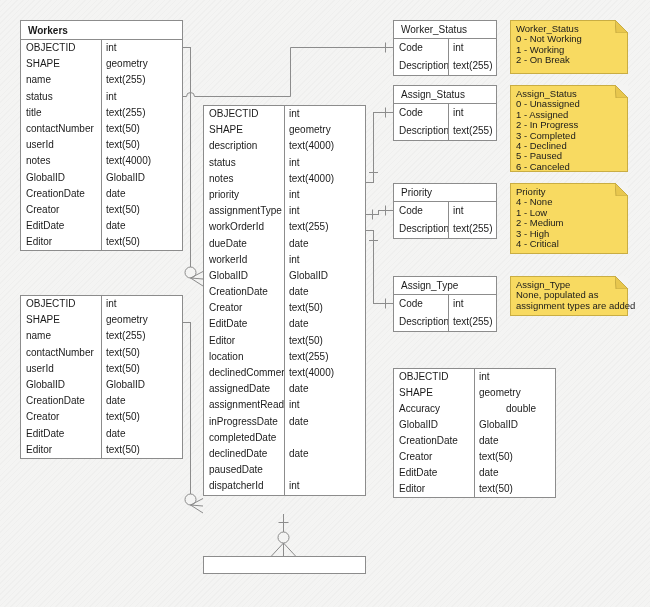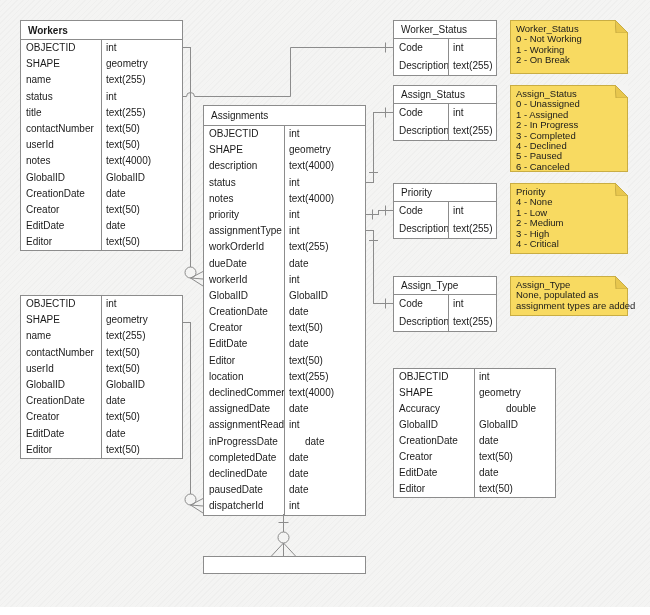--- a/index.html
+++ b/index.html
@@ -129,23 +129,20 @@
             <div class="fcell" style="width: 80px;">EditDate</div>
             <div class="fcell" style="flex: 1 1 0%;">date</div>
           </div>
           <div class="frow" style="height: 16.2px; line-height: 16.2px;">
             <div class="fcell" style="width: 80px;">Editor</div>
             <div class="fcell" style="flex: 1 1 0%;">text(50)</div>
           </div>
         </div>
       </div>
       <div class="tbl" style="left: 203px; top: 105px; width: 163px;">
-        <div class="tbl-header" style="height: 20px;">
-          <span>Assignments</span>
-        </div>
         <div class="tbl-body">
           <div class="col-div" style="left: 80px;"></div>
           <div class="frow" style="height: 16.2px; line-height: 16.2px;">
             <div class="fcell" style="width: 80px;">OBJECTID</div>
             <div class="fcell" style="flex: 1 1 0%;">int</div>
           </div>
           <div class="frow" style="height: 16.2px; line-height: 16.2px;">
             <div class="fcell" style="width: 80px;">SHAPE</div>
             <div class="fcell" style="flex: 1 1 0%;">geometry</div>
           </div>
@@ -210,33 +207,33 @@
             <div class="fcell" style="flex: 1 1 0%;">text(4000)</div>
           </div>
           <div class="frow" style="height: 16.2px; line-height: 16.2px;">
             <div class="fcell" style="width: 80px;">assignedDate</div>
             <div class="fcell" style="flex: 1 1 0%;">date</div>
           </div>
           <div class="frow" style="height: 16.2px; line-height: 16.2px;">
             <div class="fcell" style="width: 80px;">assignmentRead</div>
             <div class="fcell" style="flex: 1 1 0%;">int</div>
           </div>
-          <div class="frow" style="height: 16.2px; line-height: 16.2px; gap: 16px;">
+          <div class="frow" style="height: 16.2px; line-height: 16.2px;">
             <div class="fcell" style="width: 80px;">inProgressDate</div>
             <div class="fcell" style="flex: 1 1 0%;">date</div>
           </div>
-          <div class="frow" style="height: 16.2px; line-height: 16.2px;">
+          <div class="frow" style="height: 16.2px; line-height: 16.2px; flex-direction: column;">
             <div class="fcell" style="width: 80px;">completedDate</div>
             <div class="fcell" style="flex: 1 1 0%;">date</div>
           </div>
           <div class="frow" style="height: 16.2px; line-height: 16.2px;">
             <div class="fcell" style="width: 80px;">declinedDate</div>
             <div class="fcell" style="flex: 1 1 0%;">date</div>
           </div>
-          <div class="frow" style="height: 16.2px; line-height: 16.2px;">
+          <div class="frow" style="height: 16.2px; line-height: 16.2px; flex-direction: column;">
             <div class="fcell" style="width: 80px;">pausedDate</div>
             <div class="fcell" style="flex: 1 1 0%;">date</div>
           </div>
           <div class="frow" style="height: 16.2px; line-height: 16.2px;">
             <div class="fcell" style="width: 80px;">dispatcherId</div>
             <div class="fcell" style="flex: 1 1 0%;">int</div>
           </div>
         </div>
       </div>
       <div class="tbl" style="left: 393px; top: 20px; width: 104px;">

